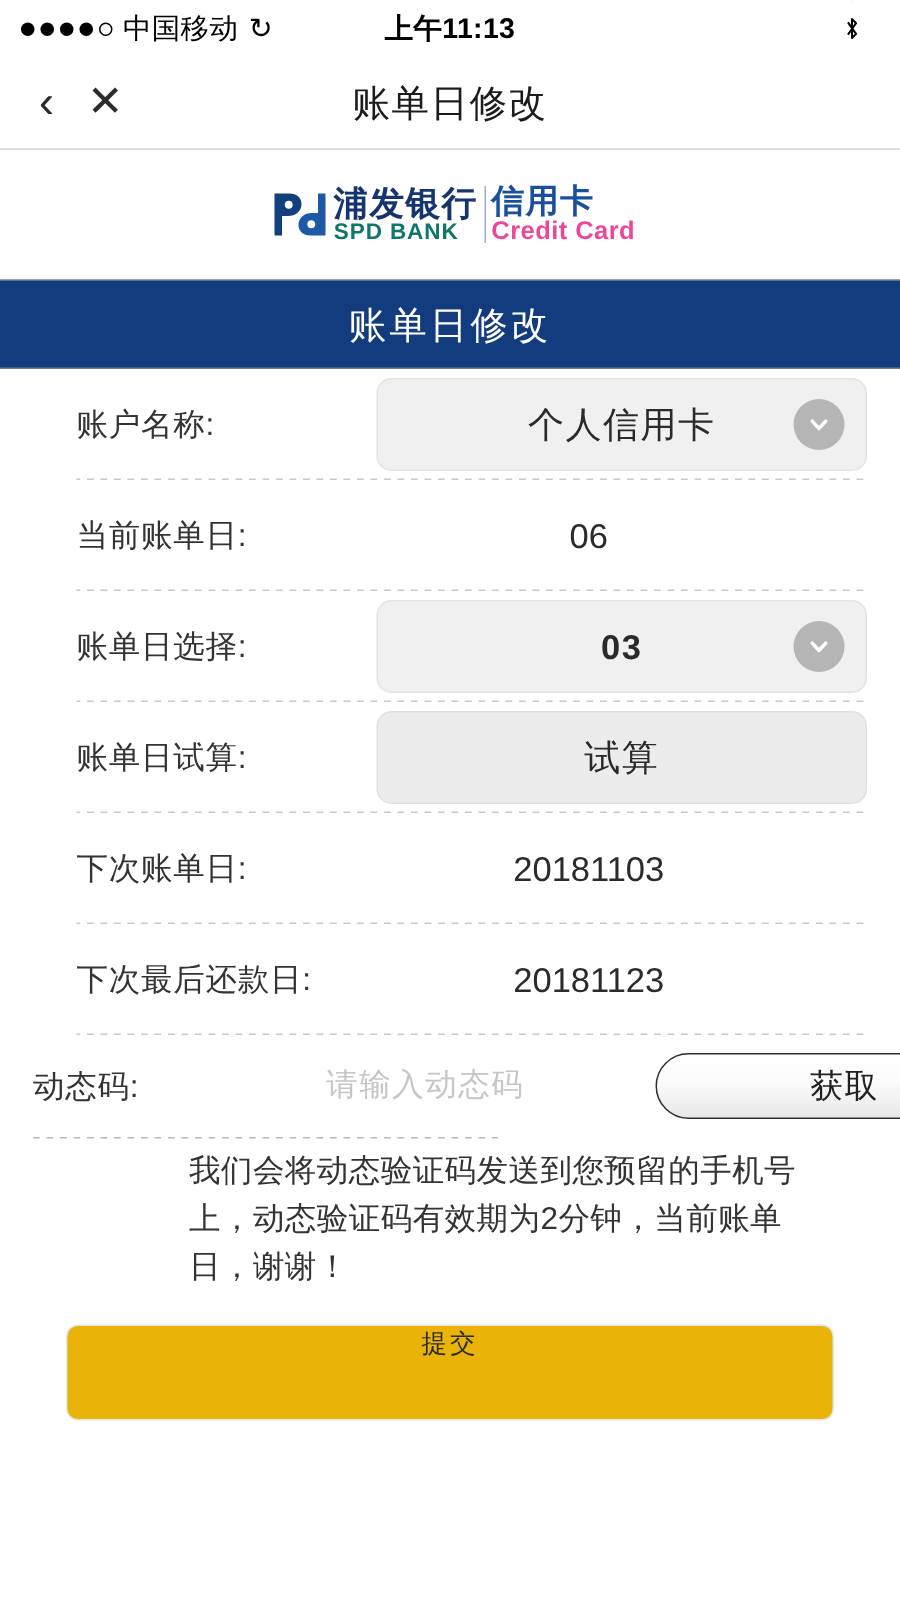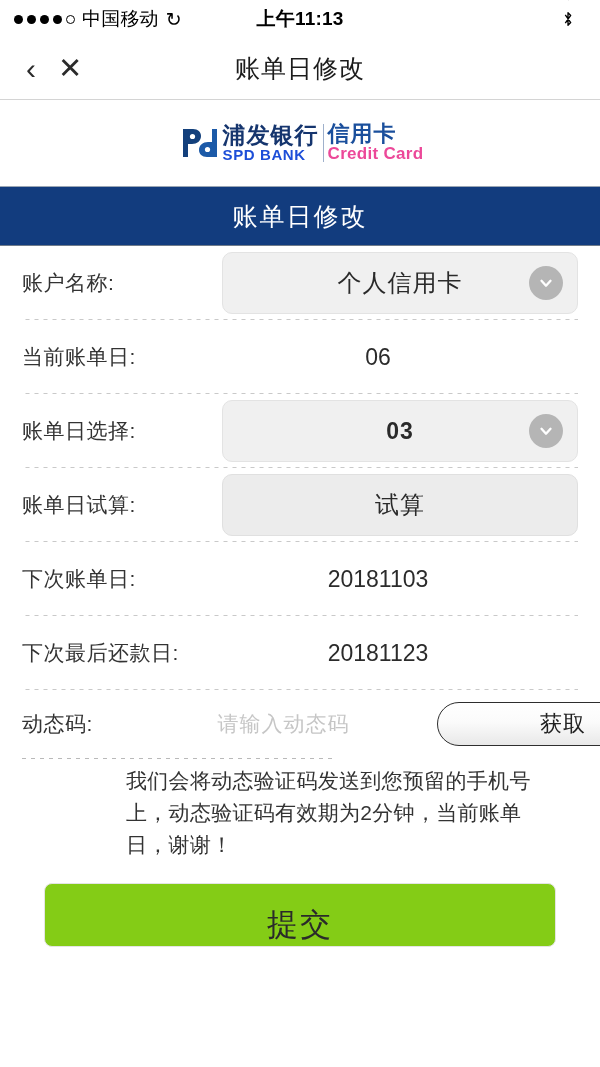--- a/index.html
+++ b/index.html
@@ -54,40 +54,40 @@
     font-size:25px; color:#1c1c1c; letter-spacing:1px; pointer-events:none;
   }
 
   
   .brand {
     height:86px; display:flex; align-items:center; justify-content:center; 
     background:#fff;
   }
   .brand-mark { width:46px; height:40px; }
   .brand-cn { font-size:23px; color:#15356e; font-weight:700; letter-spacing:1px; line-height:1.05; }
-  .brand-en { font-size:15px; color:#1d4ed8; font-weight:700; letter-spacing:0.6px; line-height:1.1; }
+  .brand-en { font-size:15px; color:#0f766e; font-weight:700; letter-spacing:0.6px; line-height:1.1; }
   .brand-col { display:flex; flex-direction:column; justify-content:center; }
   .brand-sep { width:1px; height:38px; background:#9fb0cb; margin:0 4px; }
   .brand-cn2 { font-size:22px; color:#1a4f9c; font-weight:600; letter-spacing:1px; line-height:1.05; }
   .brand-en2 { font-size:17px; color:#ec4899; font-weight:700; letter-spacing:0.3px; line-height:1.1; }
 
   
   .banner {
     height:60px; background:#123c7e; display:flex; align-items:center; justify-content:center;
     border-top:1px solid #9aa6b5; border-bottom:1px solid #6f7b8a;
   }
   .banner-title { color:#fff; font-size:25px; letter-spacing:2px; }
 
   
   .form { padding:0 22px; }
   .row {
     display:flex; align-items:center; min-height:74px; position:relative;
   }
   .row.dash { background-image:linear-gradient(to right,#c9c9c9 50%,rgba(255,255,255,0) 0%);
-              background-position:bottom; background-size:9px 1px; background-repeat:repeat-x; }
+              background-position:bottom; background-size:9px 1px; background-repeat:repeat-x;margin-left:29px; }
   .label { font-size:21px; color:#333; width:200px; flex:none; letter-spacing:0.5px; }
   .value-plain { flex:1; text-align:center; font-size:23px; color:#2b2b2b; padding-right:44px; }
 
   .control {
     flex:1; display:flex; align-items:center; justify-content:center; position:relative;
     height:62px; border-radius:10px; background:#f0f0f0; border:1px solid #e3e3e3;
   }
   .control.flat { background:#ececec; border:1px solid #e0e0e0; }
   .control-text { font-size:24px; color:#2a2a2a; letter-spacing:1px; }
   .control-text.bold { font-weight:700; font-size:23px; letter-spacing:1px;text-align:center; }
@@ -122,23 +122,23 @@
   }
 
   .note {
     padding:6px 22px 0 104px; font-size:21px; line-height:1.52; color:#333;
     letter-spacing:0.3px;
   }
 
   .submit-wrap { padding:22px 22px 0 22px; }
   .submit-btn {
     height:64px; width:100%; border-radius:8px;
-    background:#84cc16; border:1px solid #e4e4e4;
-    display:flex; align-items:flex-end; justify-content:center;
-    font-size:31px; color:#2a2a2a; letter-spacing:2px;
+    background:#eab308; border:1px solid #e4e4e4;
+    display:flex; align-items:flex-start; justify-content:center;
+    font-size:17px; color:#2a2a2a; letter-spacing:2px;
   }
 </style>
 </head>
 <body>
 
 <div class="phone">
 
   <div class="statusbar">
     <div class="sb-left">
       <span class="dots">

